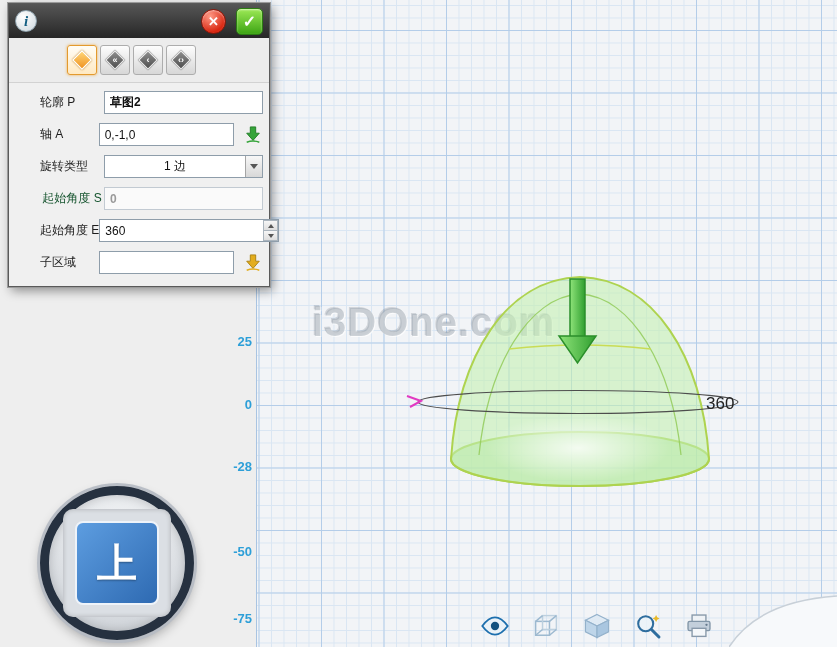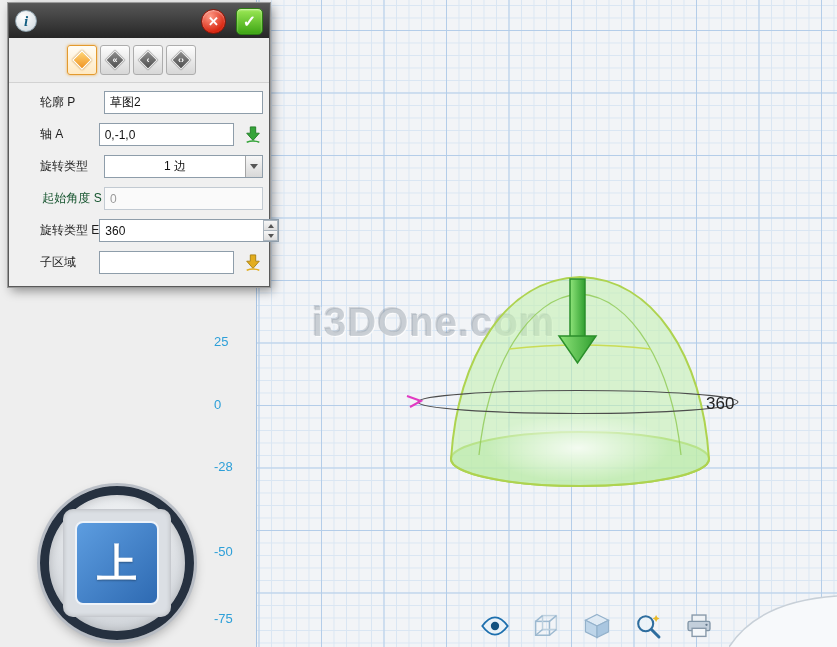--- a/index.html
+++ b/index.html
@@ -15,21 +15,21 @@
     background-image:
       linear-gradient(to right, #b4cde9 1px, transparent 1px),
       linear-gradient(to bottom, #b4cde9 1px, transparent 1px),
       linear-gradient(to right, #dae6f3 1px, transparent 1px),
       linear-gradient(to bottom, #dae6f3 1px, transparent 1px);
     background-size: 62.5px 62.5px, 62.5px 62.5px, 12.5px 12.5px, 12.5px 12.5px;
     background-position: 1.5px 30px, 1.5px 30px, 1.5px 5px, 1.5px 5px;
     border-left:1px solid #a9c4e2;
   }
 
-  .axis-label { position:absolute; width:38px; text-align:left; font-size:13px; font-weight:400; color:#2d9fd8; z-index:3; }
+  .axis-label { position:absolute; width:38px; text-align:right; font-size:13px; font-weight:700; color:#2d9fd8; z-index:3; }
 
   .watermark {
     position:absolute; left:312px; top:300px; z-index:2;
     font-size:40px; font-weight:bold; letter-spacing:1px;
     color:rgba(158,167,178,0.5);
     text-shadow:1px 1px 0 rgba(255,255,255,0.75), -1px -1px 0 rgba(110,120,132,0.25);
   }
 
   .scene-svg { position:absolute; left:0; top:0; width:837px; height:647px; z-index:4; pointer-events:none; }
   .scene-svg text { font-family:"Liberation Sans", sans-serif; }
@@ -77,21 +77,21 @@
 
   .form { padding:8px 6px 10px 6px; }
   .row { display:flex; align-items:center; margin-bottom:9px; height:23px; }
   .row:last-child { margin-bottom:2px; }
   .row .lbl { width:64px; font-size:12px; color:#1d1d1d; white-space:nowrap;margin-left:25px; }
   .row.disabled .lbl { color:#14532d;text-align:center; }
   .txt {
     height:23px; border:1px solid #8e9daa; background:#fff; font-size:12px; padding:0 5px; color:#111;
     font-family:"Liberation Sans", sans-serif;
   }
-  .txt.full { flex:1; min-width:0; }
+  .txt.full { flex:1; min-width:0;font-weight:bold; }
   .txt.short { width:135px; }
   .txt:disabled { background:#fafafa; border-color:#c2cad2; color:#9a9a9a; }
   .pick-btn { width:22px; height:21px; margin-left:9px; border:1px solid transparent; background:transparent; display:flex; align-items:center; justify-content:center; cursor:pointer; }
 
   .combo { flex:1; height:23px; border:1px solid #8e9daa; background:#fff; display:flex; align-items:center; position:relative; cursor:pointer; }
   .combo .combo-text { flex:1; font-size:12px; padding:0 5px; color:#111;text-align:center; }
   .combo .combo-arrow { width:17px; height:100%; border-left:1px solid #a5a5a5; background:linear-gradient(#f7f7f7,#d8d8d8); display:flex; align-items:center; justify-content:center; }
   .tri-down { width:0; height:0; border-left:4px solid transparent; border-right:4px solid transparent; border-top:5px solid #555; }
   .tri-down.sm { border-left-width:3px; border-right-width:3px; border-top-width:4px; }
   .tri-up.sm { width:0; height:0; border-left:3px solid transparent; border-right:3px solid transparent; border-bottom:4px solid #555; }
@@ -228,21 +228,21 @@
           </span>
         </div>
       </div>
 
       <div class="row disabled">
         <span class="lbl">起始角度 S</span>
         <input class="txt full" type="text" disabled="" value="0" style="">
       </div>
 
       <div class="row">
-        <span class="lbl">旋转类型 E</span>
+        <span class="lbl">起始角度 E</span>
         <div class="spin-wrap">
           <input class="txt" type="text" value="360" style="">
           <div class="spin-btns">
             <div class="spin-btn">
                 <span class="tri-up sm"></span>
               </div>
             <div class="spin-btn">
                 <span class="tri-down sm"></span>
               </div>
           </div>

